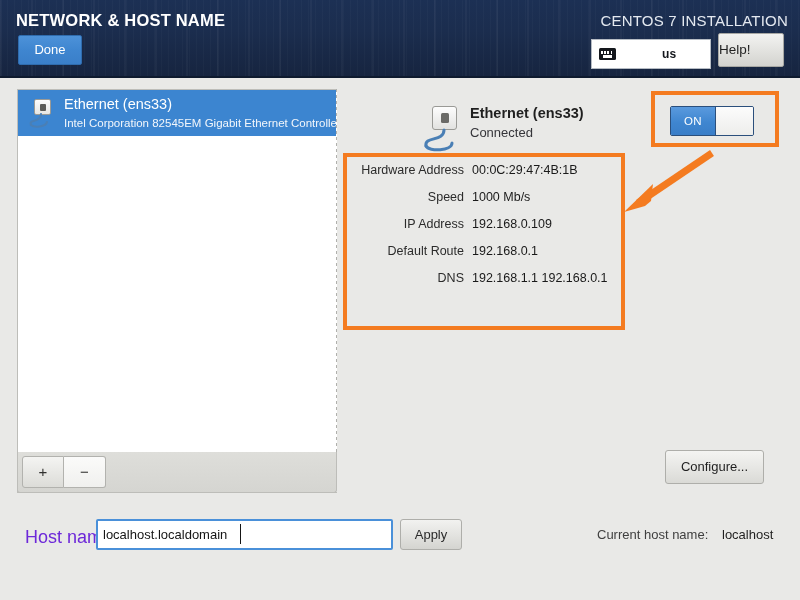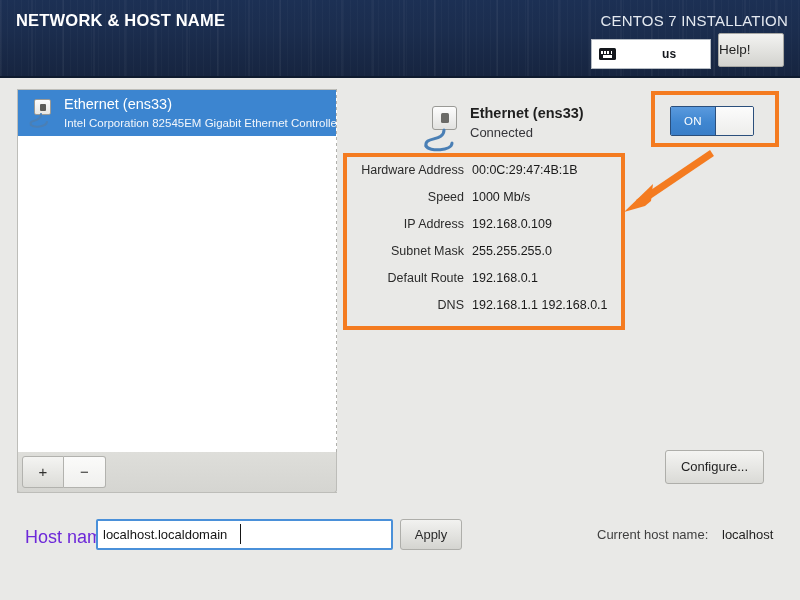--- a/index.html
+++ b/index.html
@@ -387,20 +387,21 @@
   }
 </style>
 </head>
 <body>
 
 <div class="header">
   <div class="header-stripes"></div>
 
   <div class="page-title">NETWORK &amp; HOST NAME</div>
 
+  <div class="done-button">Done</div>
 
   <div class="install-label">CENTOS 7 INSTALLATION</div>
 
   <div class="kbd-indicator">
     <span class="kbd-glyph"></span>
     <span class="kbd-label">us</span>
   </div>
 
   <div class="help-button">Help!</div>
 
@@ -455,24 +456,20 @@
   </div>
   <div class="detail-row">
     <span class="detail-label">Speed</span>
     <span class="detail-value">1000 Mb/s</span>
   </div>
   <div class="detail-row">
     <span class="detail-label">IP Address</span>
     <span class="detail-value">192.168.0.109</span>
   </div>
   <div class="detail-row">
-    <span class="detail-label">Subnet Mask</span>
-    <span class="detail-value">255.255.255.0</span>
-  </div>
-  <div class="detail-row">
     <span class="detail-label">Default Route</span>
     <span class="detail-value">192.168.0.1</span>
   </div>
   <div class="detail-row">
     <span class="detail-label">DNS</span>
     <span class="detail-value">192.168.1.1 192.168.0.1</span>
   </div>
 </div>
 
 <div class="toggle">

